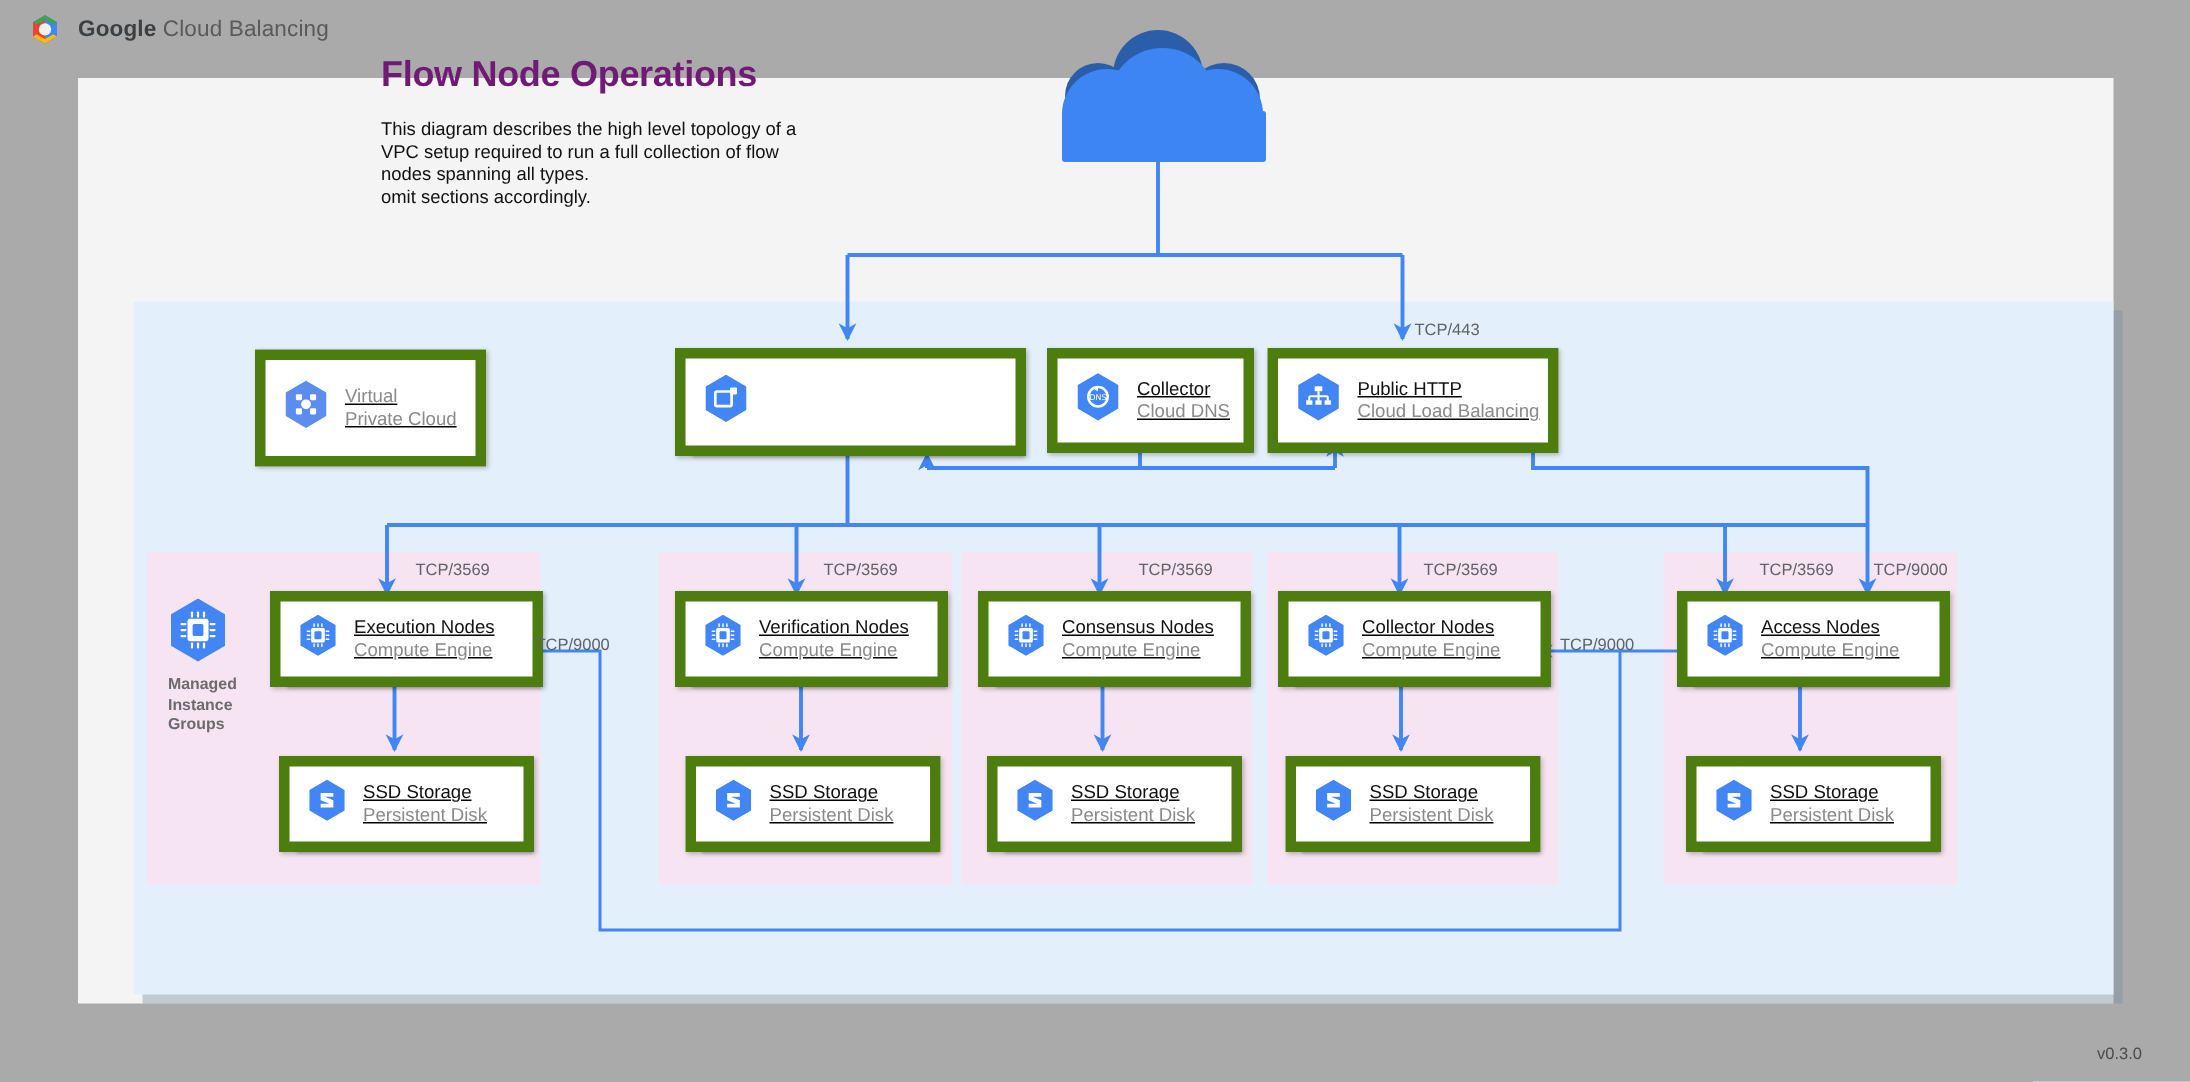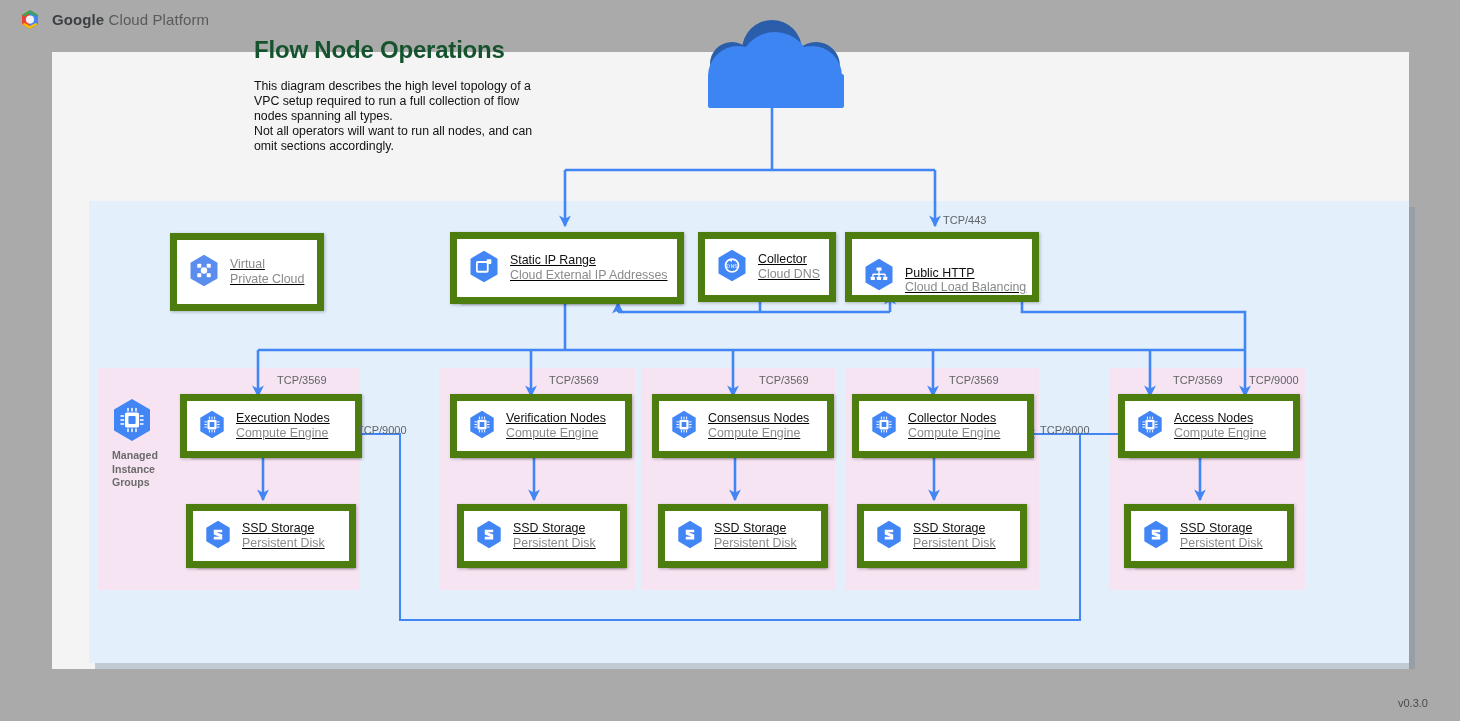--- a/index.html
+++ b/index.html
@@ -15,21 +15,21 @@
   
   .gcp-header{position:absolute;left:0;top:0;width:1460px;height:40px;}
   .gcp-logo{position:absolute;left:18px;top:8px;width:24px;height:24px;}
   .gcp-title{position:absolute;left:52px;top:11px;font-size:15px;color:#5a5a5a;letter-spacing:0.1px;white-space:nowrap;}
   .gcp-title b{color:#3c4043;font-weight:bold;}
 
   
   .canvas{position:absolute;left:52px;top:52px;width:1357px;height:617px;background:#f4f4f4;}
 
   
-  .diagram-title{position:absolute;left:254px;top:36px;font-size:24px;font-weight:bold;color:#14532d;letter-spacing:-0.2px;}
+  .diagram-title{position:absolute;left:254px;top:36px;font-size:24px;font-weight:bold;color:#701a75;letter-spacing:-0.2px;}
   .diagram-desc{position:absolute;left:254px;top:79px;width:300px;font-size:12.3px;line-height:15.1px;color:#111;}
   .diagram-desc p{margin:0;}
 
   
   .version{position:absolute;left:1398px;top:697px;font-size:11px;color:#4b4b4b;text-align:center;}
 
   
   .vpc-region{position:absolute;left:89px;top:201px;width:1320px;height:462px;background:#e3effb;box-shadow:6px 6px 0 0 rgba(120,140,160,0.40);}
 
   
@@ -67,32 +67,31 @@
     <div class="gcp-logo">
       <svg width="24" height="24" viewBox="0 0 24 24">
         <path d="M12 2.2 20 6.9v9.4L12 21 4 16.3V6.9z" fill="#ea4335"></path>
         <path d="M12 2.2 20 6.9v9.4L12 21z" fill="#4285f4"></path>
         <path d="M4 16.3 12 21l8-4.7-2.4-1.4L12 18l-5.6-3.1z" fill="#fbbc05"></path>
         <path d="M20 6.9 12 2.2 4 6.9l2.4 1.4L12 5.2l5.6 3.1z" fill="#34a853"></path>
         <circle cx="12" cy="11.6" r="4.1" fill="#f1f1f1"></circle>
       </svg>
     </div>
     <div class="gcp-title">
-      <b>Google</b><span> Cloud Platform</span>
+      <b>Google</b><span> Cloud Balancing</span>
     </div>
   </div>
 
   <div class="canvas"></div>
 
   <div class="diagram-title">Flow Node Operations</div>
   <div class="diagram-desc">
     <p>This diagram describes the high level topology of a</p>
     <p>VPC setup required to run a full collection of flow</p>
     <p>nodes spanning all types.</p>
-    <p>Not all operators will want to run all nodes, and can</p>
     <p>omit sections accordingly.</p>
   </div>
 
   <div class="vpc-region"></div>
 
   <div class="group-box" style="left:98px;  top:368px; width:262px; height:222px;"></div>
   <div class="group-box" style="left:439px; top:368px; width:196px; height:222px;"></div>
   <div class="group-box" style="left:641px; top:368px; width:194px; height:222px;"></div>
   <div class="group-box" style="left:845px; top:368px; width:194px; height:222px;"></div>
   <div class="group-box" style="left:1109px;top:368px; width:196px; height:222px;"></div>
@@ -214,24 +213,20 @@
     <div class="layer" style="left:10px;top:12px;width:220px;height:58px;"></div>
     <div class="layer" style="left:5px;top:6px;width:220px;height:58px;"></div>
     <div class="front" style="width:220px;height:58px;">
       <span class="ico">
         <svg width="30" height="33" viewBox="0 0 40 44">
           <path d="M20 1 L38 11.5 V32.5 L20 43 L2 32.5 V11.5 Z" fill="#4285f4"></path>
           <rect x="10.5" y="16" width="14.5" height="13" rx="1.4" fill="none" stroke="#fff" stroke-width="2.4"></rect>
           <rect x="23.6" y="12.4" width="6.2" height="6.2" rx="1" fill="#fff"></rect>
         </svg>
       </span>
-      <span class="txt">
-        <div class="t1">Static IP Range</div>
-        <div class="t2">Cloud External IP Addresses</div>
-      </span>
     </div>
   </div>
 
   <div class="card" style="left:698px; top:232px; width:124px; height:56px;">
     <div class="front" style="width:124px;height:56px;">
       <span class="ico">
         <svg width="30" height="33" viewBox="0 0 40 44">
           <path d="M20 1 L38 11.5 V32.5 L20 43 L2 32.5 V11.5 Z" fill="#4285f4"></path>
           <circle cx="20" cy="22" r="8.6" fill="none" stroke="#fff" stroke-width="2.3"></circle>
           <path d="M20 13.4 L20 17.2 L16.6 15.3 Z" fill="#fff"></path>
@@ -239,21 +234,21 @@
         </svg>
       </span>
       <span class="txt">
         <div class="t1">Collector</div>
         <div class="t2">Cloud DNS</div>
       </span>
     </div>
   </div>
 
   <div class="card" style="left:845px; top:232px; width:180px; height:56px;">
-    <div class="front" style="width:180px;height:56px;align-items:flex-end;">
+    <div class="front" style="width:180px;height:56px;">
       <span class="ico">
         <svg width="30" height="33" viewBox="0 0 40 44">
           <path d="M20 1 L38 11.5 V32.5 L20 43 L2 32.5 V11.5 Z" fill="#4285f4"></path>
           <g stroke="#fff" stroke-width="1.9" fill="#fff">
             <rect x="16.6" y="12.6" width="6.8" height="4.4" rx="0.6" stroke="none"></rect>
             <path d="M20 17 v4.6 M11.8 21.6 h16.4 M11.8 21.6 v3.4 M20 21.6 v3.4 M28.2 21.6 v3.4" fill="none"></path>
             <rect x="9" y="25" width="5.6" height="4.2" rx="0.6" stroke="none"></rect>
             <rect x="17.2" y="25" width="5.6" height="4.2" rx="0.6" stroke="none"></rect>
             <rect x="25.4" y="25" width="5.6" height="4.2" rx="0.6" stroke="none"></rect>
           </g>

